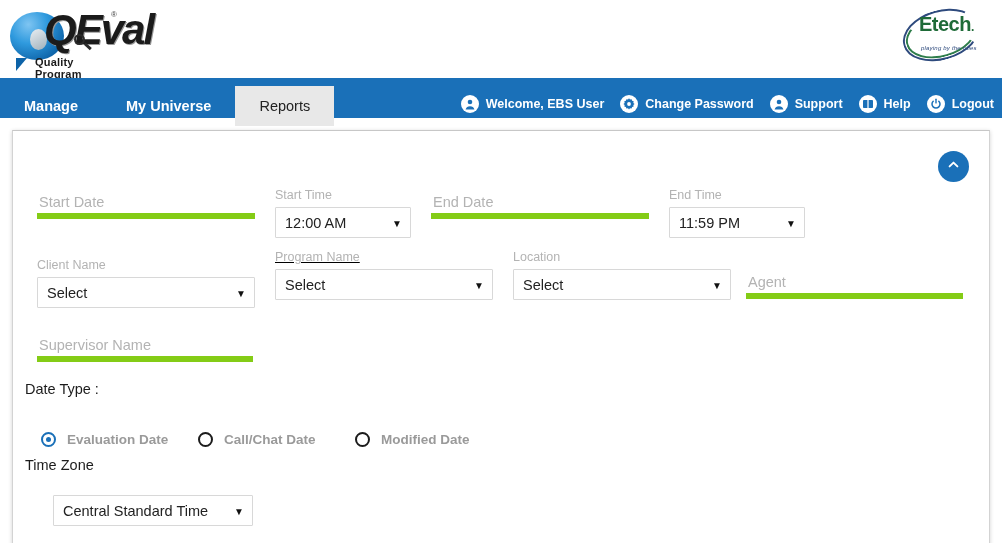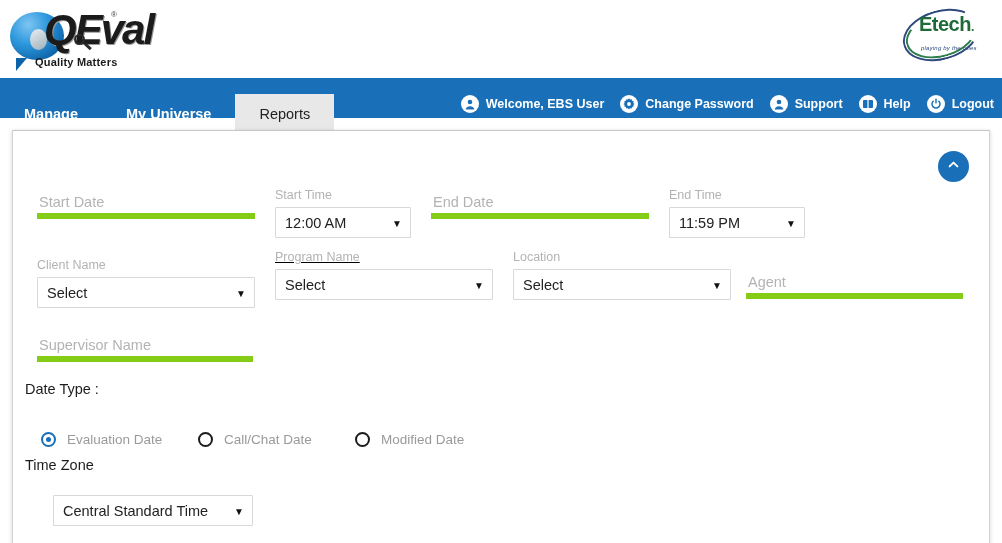--- a/index.html
+++ b/index.html
@@ -100,21 +100,21 @@
     font-size: 6px; color: #2e4a7d; font-style: italic;
     letter-spacing: 0.2px;
   }
 
   
   .navbar {
     position: absolute; left: 0; top: 78px;
     width: 1002px; height: 40px;
     background: #1a70b8;
   }
-  .nav-left { position: absolute; left: 0; top: 16px; height: 40px; display: flex; }
+  .nav-left { position: absolute; left: 0; top: 8px; height: 40px; display: flex; }
   .nav-item {
     height: 40px; line-height: 40px;
     padding: 0 24px;
     color: #ffffff; font-size: 14.5px; font-weight: bold;
     white-space: nowrap; cursor: pointer;
   }
   .nav-item.active {
     background: #e8e8e8; color: #222222;
     font-weight: normal;
   }
@@ -217,21 +217,21 @@
 
 <div class="header">
 
   <div class="logo-qeval">
     <div class="q-bubble">
       <div class="q-hole"></div>
     </div>
     <div class="q-eval-text">QEval</div>
     <div class="q-reg">®</div>
     <div class="q-mag"></div>
-    <div class="q-tag">Quality Matters</div>
+    <div class="q-tag">Quality Program</div>
   </div>
 
   <div class="logo-etech">
     <div class="etech-sw"></div>
     <div class="etech-sw2"></div>
     <div class="etech-name"><span>Etech</span><span class="dot">.</span></div>
     <div class="etech-tag">playing by the rules</div>
   </div>
 
 </div>
@@ -372,21 +372,21 @@
   <div class="field" style="left:24px; top:205px; width:216px;">
     <input class="uline-input" placeholder="Supervisor Name" style="">
   </div>
 
   <div class="field" style="left:733px; top:142px; width:217px;">
     <input class="uline-input" placeholder="Agent" style="">
   </div>
 
   <div class="section-label" style="left:12px; top:250px;">Date Type :</div>
 
-  <div class="radio-row" style="left:28px; top:301px;">
+  <div class="radio-row" style="left:28px; top:301px;font-weight:bold;">
     <div class="radio-item" style="width:157px;">
       <span class="radio-mark on"></span>
       <span class="radio-lab">Evaluation Date</span>
     </div>
     <div class="radio-item" style="width:157px;">
       <span class="radio-mark"></span>
       <span class="radio-lab">Call/Chat Date</span>
     </div>
     <div class="radio-item">
       <span class="radio-mark"></span>

